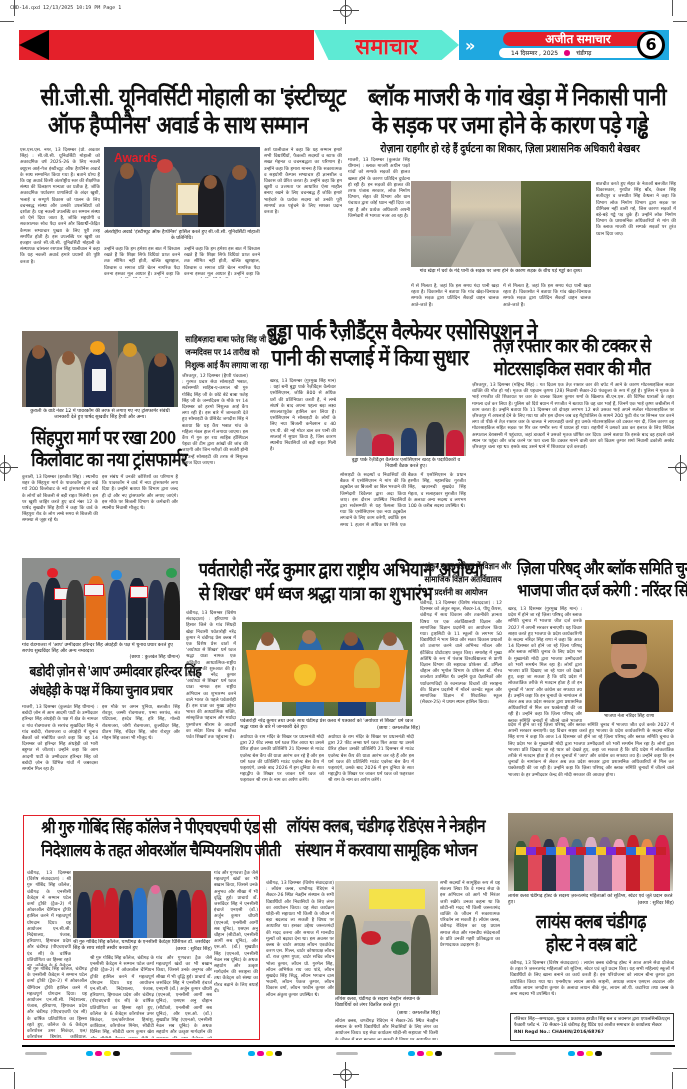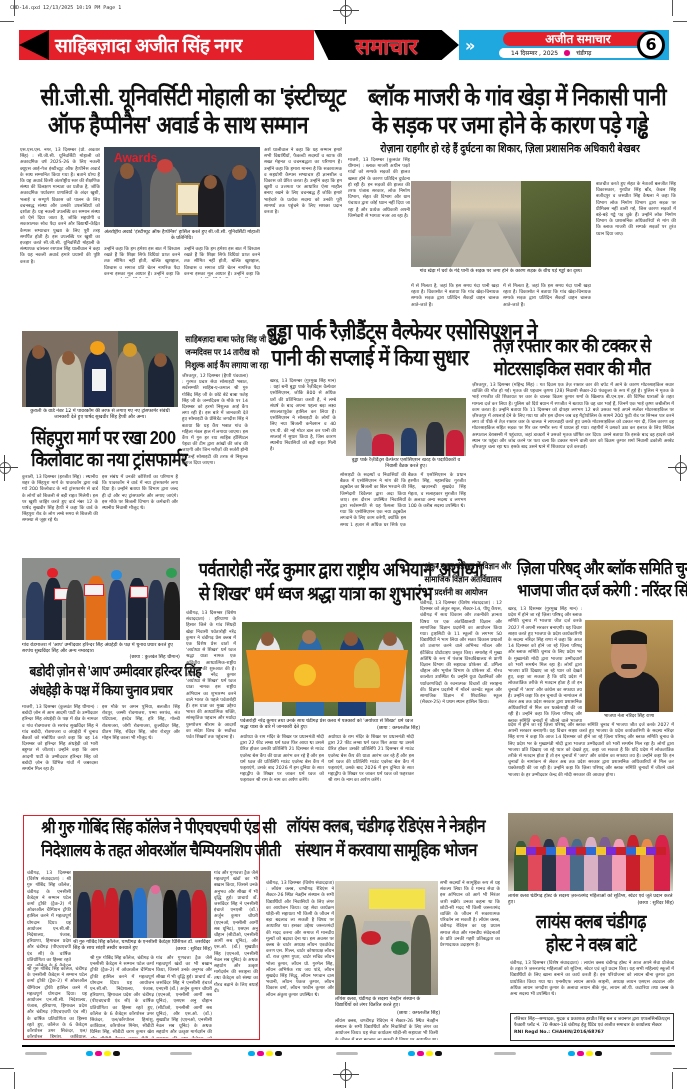--- a/index.html
+++ b/index.html
@@ -11,21 +11,21 @@
   .reg::before { content: ""; position: absolute; left: 0; top: 12px; width: 26px; height: 1px; background: #444; }
   .reg::after { content: ""; position: absolute; left: 12px; top: 0; width: 1px; height: 26px; background: #444; }
   .reg span { position: absolute; left: 7px; top: 7px; width: 12px; height: 12px; border: 1px solid #444; border-radius: 50%; }
   .trim { position: absolute; background: #555; }
 
   
   .masthead { position: absolute; left: 19px; top: 30px; width: 650px; height: 30px; display: flex; overflow: hidden; }
   .mh-left { position: relative; width: 295px; height: 30px; background: #e4202a; display: flex; align-items: center; padding-left: 36px; }
   .mh-left .chev { position: absolute; left: 0; top: 0; width: 30px; height: 30px; background: #000; clip-path: polygon(0 50%, 100% 0, 100% 100%); }
   .mh-title { color: #fff; font-family: "Liberation Sans", sans-serif; font-weight: bold; font-size: 19px; letter-spacing: -0.5px; white-space: nowrap; }
-  .mh-mid { position: relative; width: 145px; height: 30px; background: #000000; display: flex; align-items: center; justify-content: center; clip-path: polygon(0 0, 88% 0, 100% 50%, 88% 100%, 10% 100%); }
+  .mh-mid { position: relative; width: 145px; height: 30px; background: #5eead4; display: flex; align-items: center; justify-content: center; clip-path: polygon(0 0, 88% 0, 100% 50%, 88% 100%, 10% 100%); }
   .mh-mid .sam { color: #e4202a; font-family: "Liberation Sans", sans-serif; font-weight: bold; font-size: 22px; text-shadow: 0 0 1px #fff; }
   .mh-right { flex: 1; background: #1fa8e0; position: relative; display: flex; align-items: center; }
   .mh-right .arr { position: absolute; left: 6px; top: 6px; color: #fff; font-size: 16px; font-weight: bold; }
   .mh-paper { position: absolute; left: 44px; top: 2px; width: 150px; height: 14px; background: #e4202a; border-radius: 7px; color: #fff; font-family: "Liberation Sans", sans-serif; font-weight: bold; font-size: 12px; text-align: center; line-height: 14px; }
   .mh-date { position: absolute; left: 40px; top: 18px; width: 160px; height: 10px; background: #fff; border-radius: 5px; font-size: 6px; line-height: 10px; display: flex; align-items: center; padding-left: 12px; gap: 6px; }
   .mh-date .dot { width: 6px; height: 6px; border-radius: 50%; background: #e4007c; display: inline-block; }
   .mh-page { position: absolute; right: 4px; top: 1px; width: 28px; height: 28px; border-radius: 50%; background: #fff; border: 3px solid #000; color: #000; font-weight: bold; font-size: 16px; text-align: center; line-height: 22px; }
 
   
   .abs { position: absolute; }
@@ -64,21 +64,20 @@
 <div class="trim" style="left:14px;top:0;width:1px;height:16px;"></div>
 <div class="trim" style="left:672px;top:0;width:1px;height:16px;"></div>
 <div class="trim" style="left:0;top:1068px;width:14px;height:1px;"></div>
 <div class="trim" style="right:0;top:1068px;width:14px;height:1px;"></div>
 <div class="trim" style="left:14px;top:1072px;width:1px;height:17px;"></div>
 <div class="trim" style="left:672px;top:1072px;width:1px;height:17px;"></div>
 
 <div class="masthead">
   <div class="mh-left">
     <div class="chev"></div>
-    <span class="mh-title">साहिबज़ादा अजीत सिंह नगर</span>
   </div>
   <div class="mh-mid">
     <span class="sam">समाचार</span>
   </div>
   <div class="mh-right">
     <span class="arr">»</span>
     <div class="mh-paper">अजीत समाचार</div>
     <div class="mh-date">
       <span>14 दिसम्बर , 2025</span>
       <span class="dot"></span>

